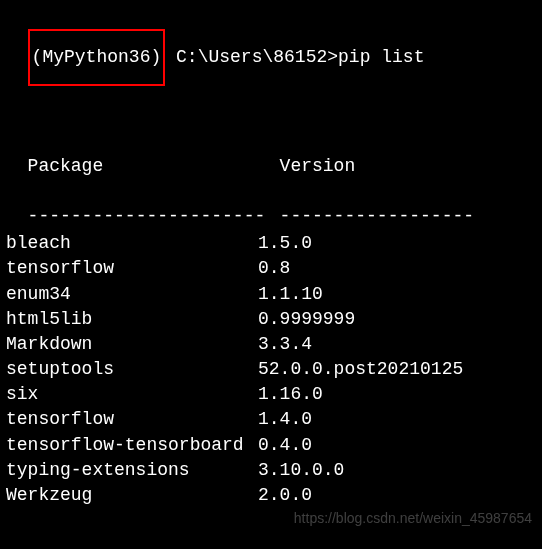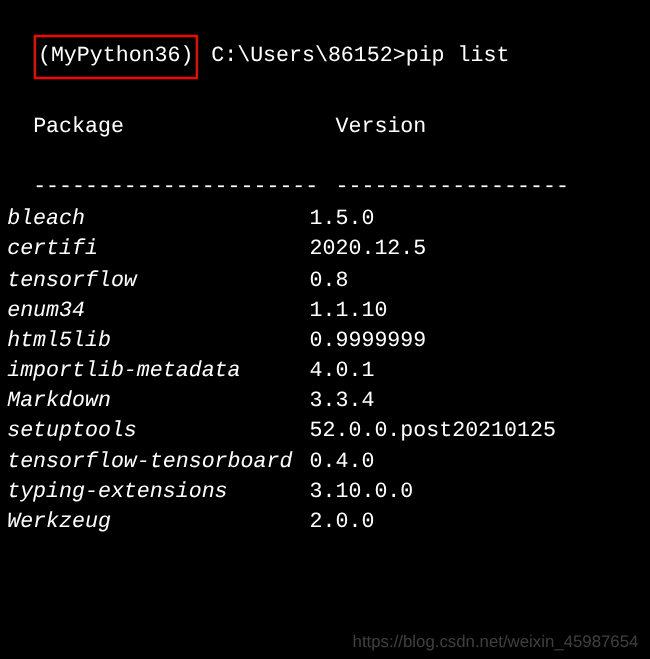--- a/index.html
+++ b/index.html
@@ -17,59 +17,59 @@
       height: 549px;
       overflow: hidden;
       padding: 4px 6px;
       position: relative;
     }
     .prompt-line {
       white-space: pre;
     }
     .env-highlight {
       border: 2px solid #ff0000;
-      padding: 4px 2px;
+      padding: 14px 2px;
       display: inline-block;
     }
     .headers {
       white-space: pre;
       margin-top: 2px;
     }
     .separator {
       white-space: pre;
       margin-bottom: 2px;
     }
     .pkg-row {
       white-space: pre;
     }
     .pkg-name {
       display: inline-block;
       width: 252px;
-      font-style: italic;
     }
     .pkg-ver {
       display: inline-block;
     }
     .col-header-1 {
       display: inline-block;
       width: 252px;
+      margin-top: 40px;
     }
     .col-header-2 {
       display: inline-block;
     }
     .sep-1 {
       display: inline-block;
       width: 252px;
     }
     .sep-2 {
       display: inline-block;
     }
     .watermark {
       position: absolute;
-      bottom: 4px;
+      bottom: 20px;
       right: 10px;
       color: rgba(180,180,180,0.35);
       font-size: 14px;
       font-family: Arial, sans-serif;
       pointer-events: none;
     }
   </style>
 </head>
 <body>
 
@@ -80,25 +80,25 @@
 <div class="headers">
   <span class="col-header-1">Package</span><span class="col-header-2">Version</span>
 </div>
 
 <div class="separator">
   <span class="sep-1">----------------------</span><span class="sep-2">------------------</span>
 </div>
 
 <div id="pkg-list">
     <div class="pkg-row"><span class="pkg-name">bleach</span><span class="pkg-ver">1.5.0</span></div>
-    <div class="pkg-row"><span class="pkg-name">certifi</span><span class="pkg-ver">2020.12.5</span></div>
     <div class="pkg-row"><span class="pkg-name">tensorflow</span><span class="pkg-ver">0.8</span></div>
     <div class="pkg-row"><span class="pkg-name">enum34</span><span class="pkg-ver">1.1.10</span></div>
     <div class="pkg-row"><span class="pkg-name">html5lib</span><span class="pkg-ver">0.9999999</span></div>
-    <div class="pkg-row"><span class="pkg-name">importlib-metadata</span><span class="pkg-ver">4.0.1</span></div>
     <div class="pkg-row"><span class="pkg-name">Markdown</span><span class="pkg-ver">3.3.4</span></div>
     <div class="pkg-row"><span class="pkg-name">setuptools</span><span class="pkg-ver">52.0.0.post20210125</span></div>
+    <div class="pkg-row"><span class="pkg-name">six</span><span class="pkg-ver">1.16.0</span></div>
+    <div class="pkg-row"><span class="pkg-name">tensorflow</span><span class="pkg-ver">1.4.0</span></div>
     <div class="pkg-row"><span class="pkg-name">tensorflow-tensorboard</span><span class="pkg-ver">0.4.0</span></div>
     <div class="pkg-row"><span class="pkg-name">typing-extensions</span><span class="pkg-ver">3.10.0.0</span></div>
     <div class="pkg-row"><span class="pkg-name">Werkzeug</span><span class="pkg-ver">2.0.0</span></div>
   </div>
 
 <div class="watermark">https://blog.csdn.net/weixin_45987654</div>
 
 </body></html>

